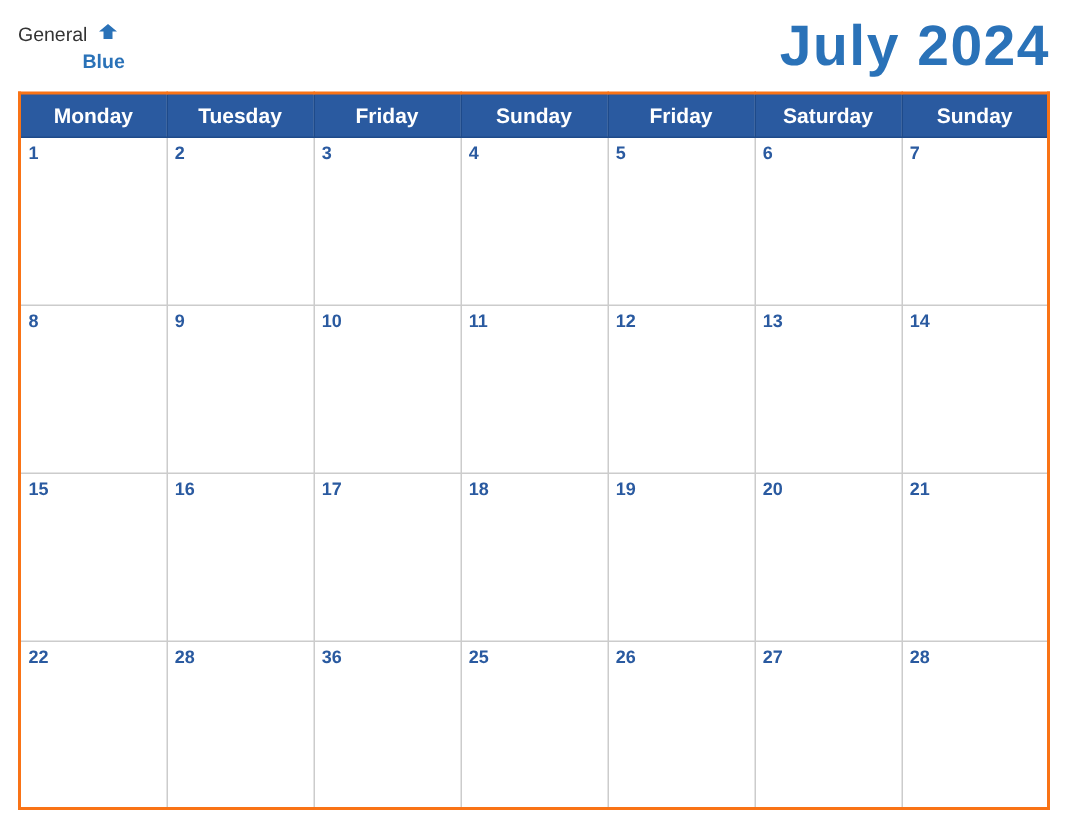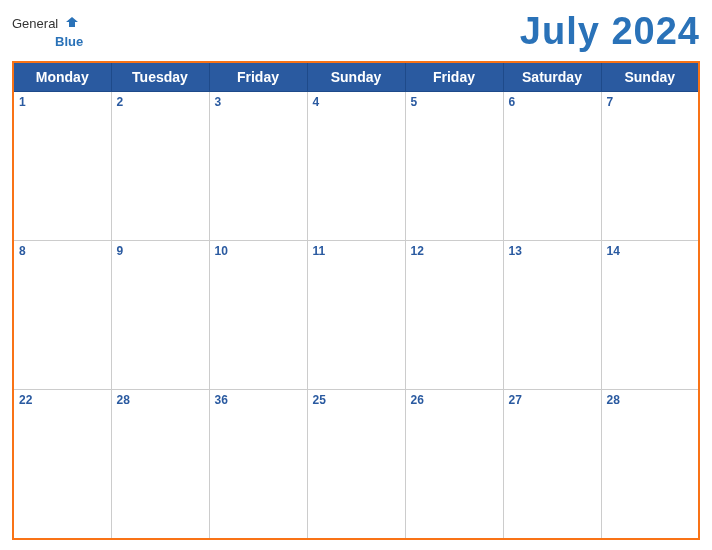--- a/index.html
+++ b/index.html
@@ -178,20 +178,43 @@
           </td>
           <td>
             <span class="day-number">13</span>
           </td>
           <td>
             <span class="day-number">14</span>
           </td>
         </tr>
         <tr>
           <td>
+            <span class="day-number">15</span>
+          </td>
+          <td>
+            <span class="day-number">16</span>
+          </td>
+          <td>
+            <span class="day-number">17</span>
+          </td>
+          <td>
+            <span class="day-number">18</span>
+          </td>
+          <td>
+            <span class="day-number">19</span>
+          </td>
+          <td>
+            <span class="day-number">20</span>
+          </td>
+          <td>
+            <span class="day-number">21</span>
+          </td>
+        </tr>
+        <tr>
+          <td>
             <span class="day-number">22</span>
           </td>
           <td>
             <span class="day-number">28</span>
           </td>
           <td>
             <span class="day-number">36</span>
           </td>
           <td>
             <span class="day-number">25</span>

